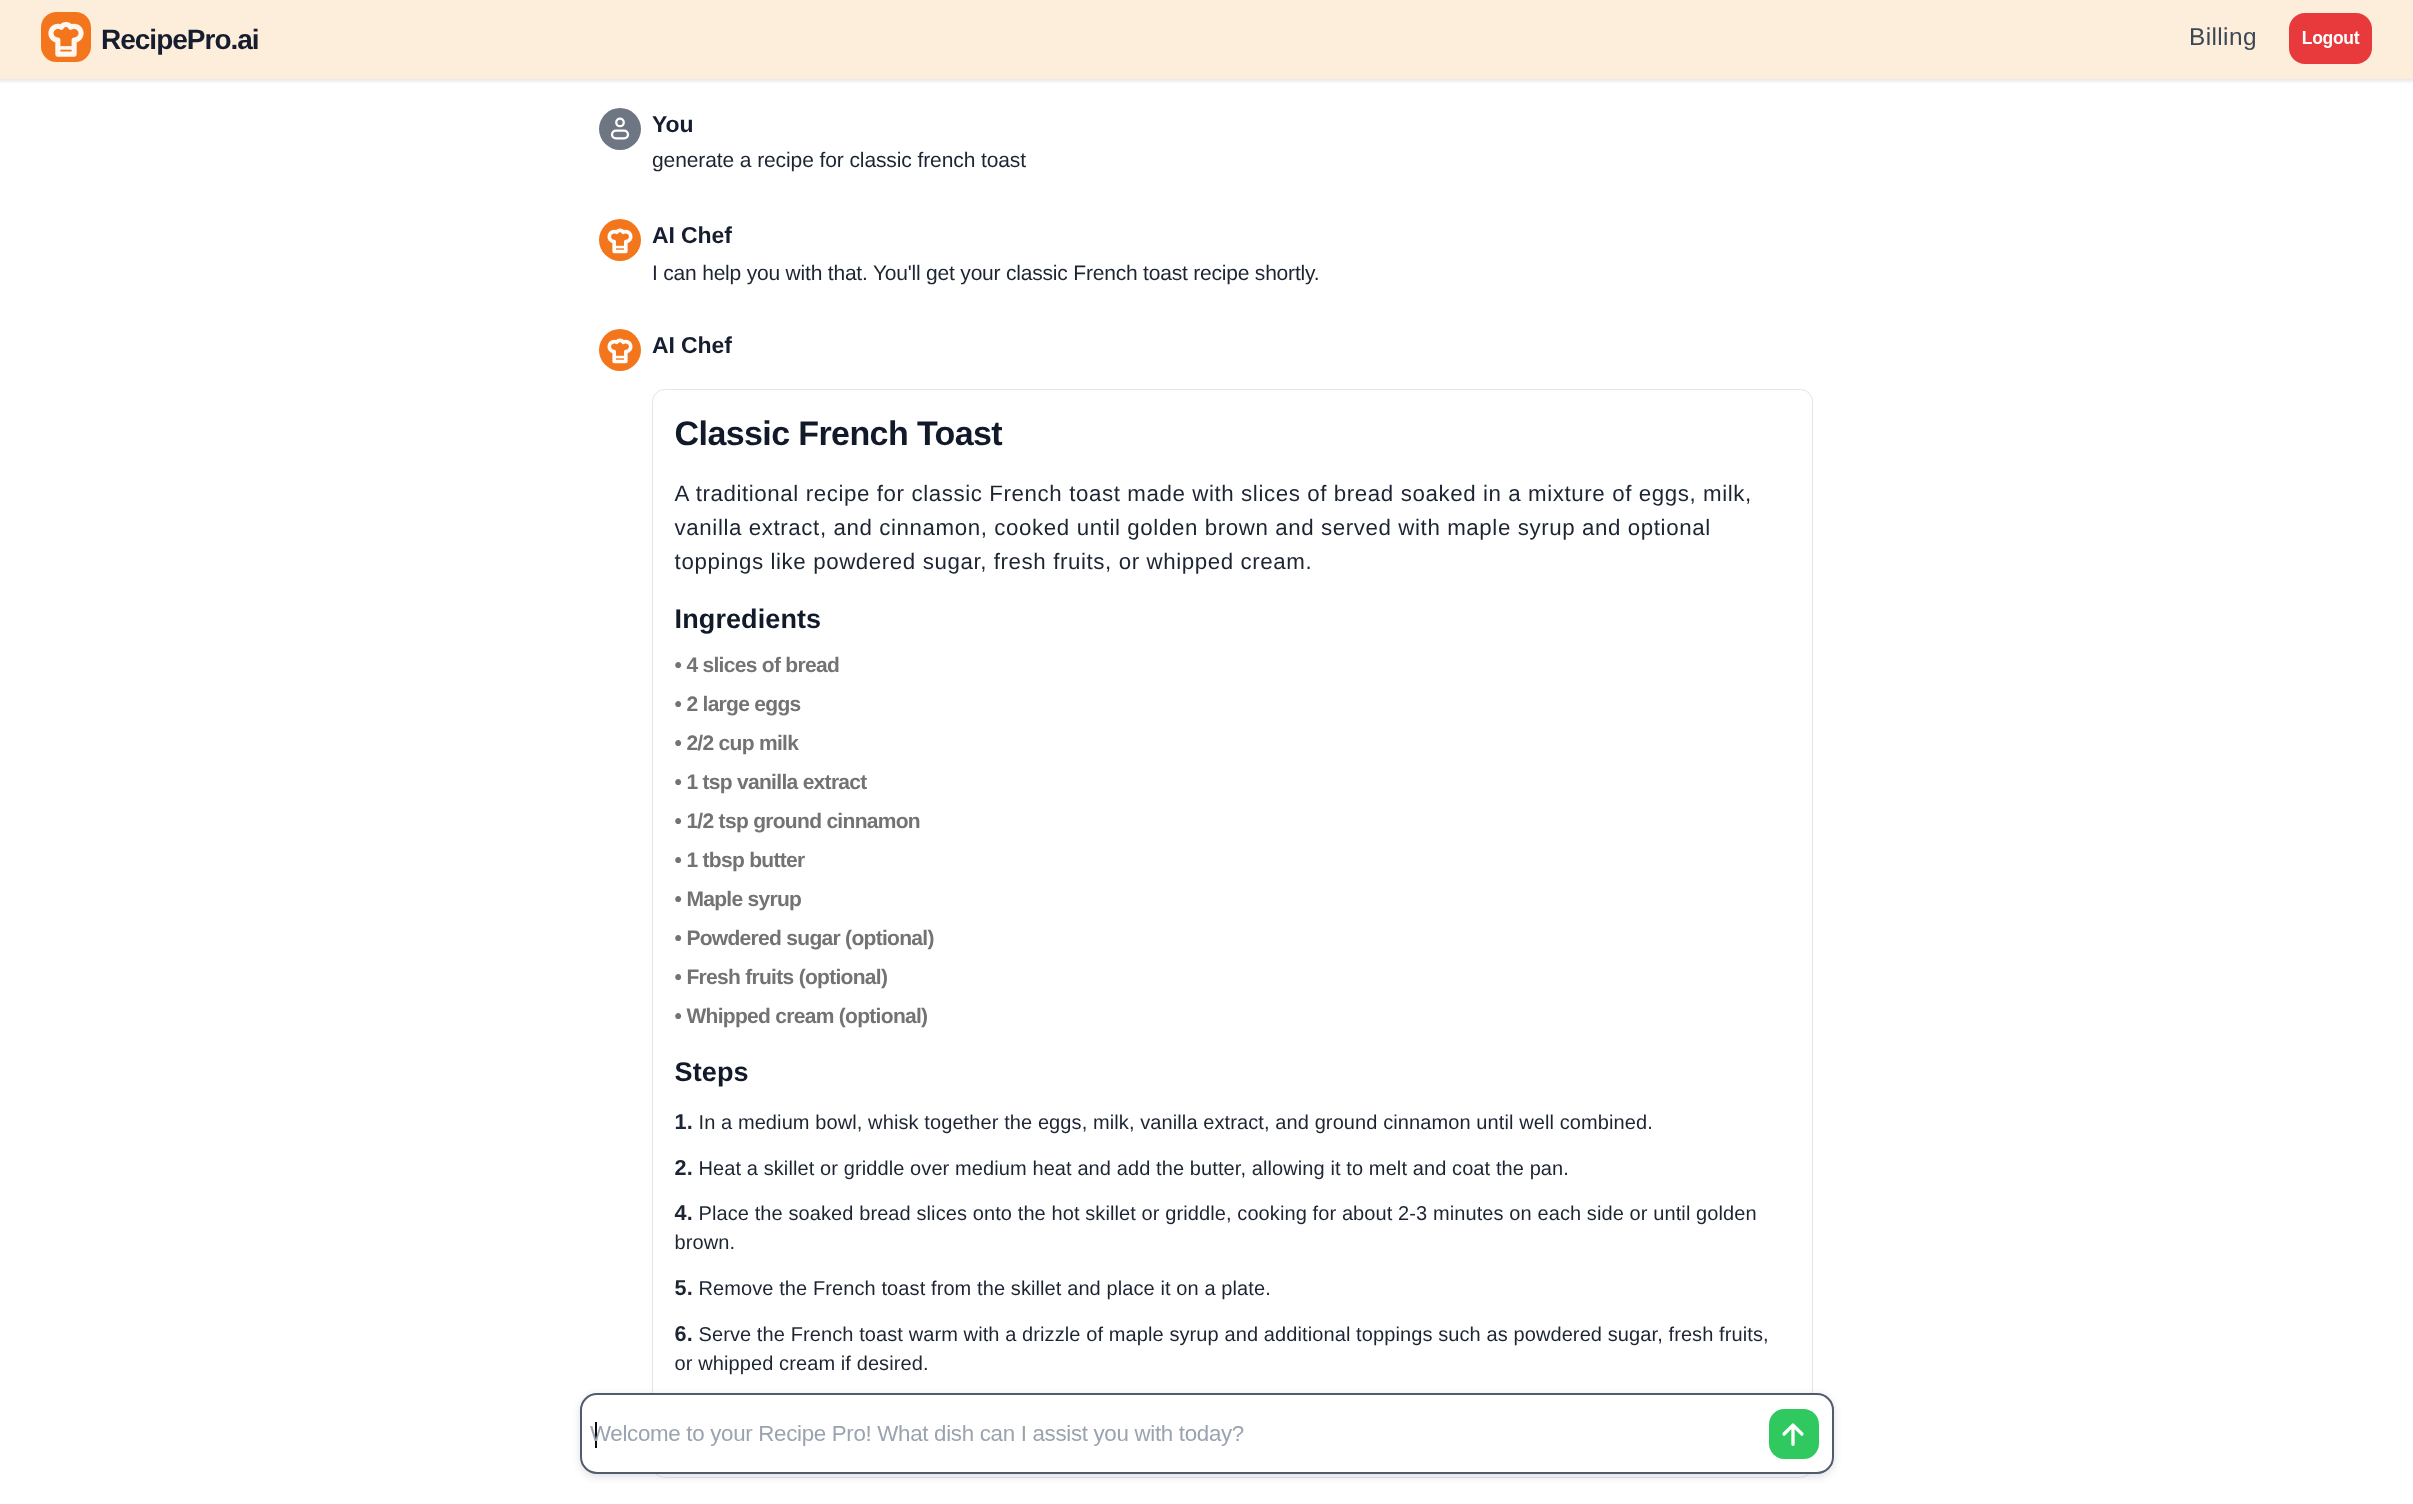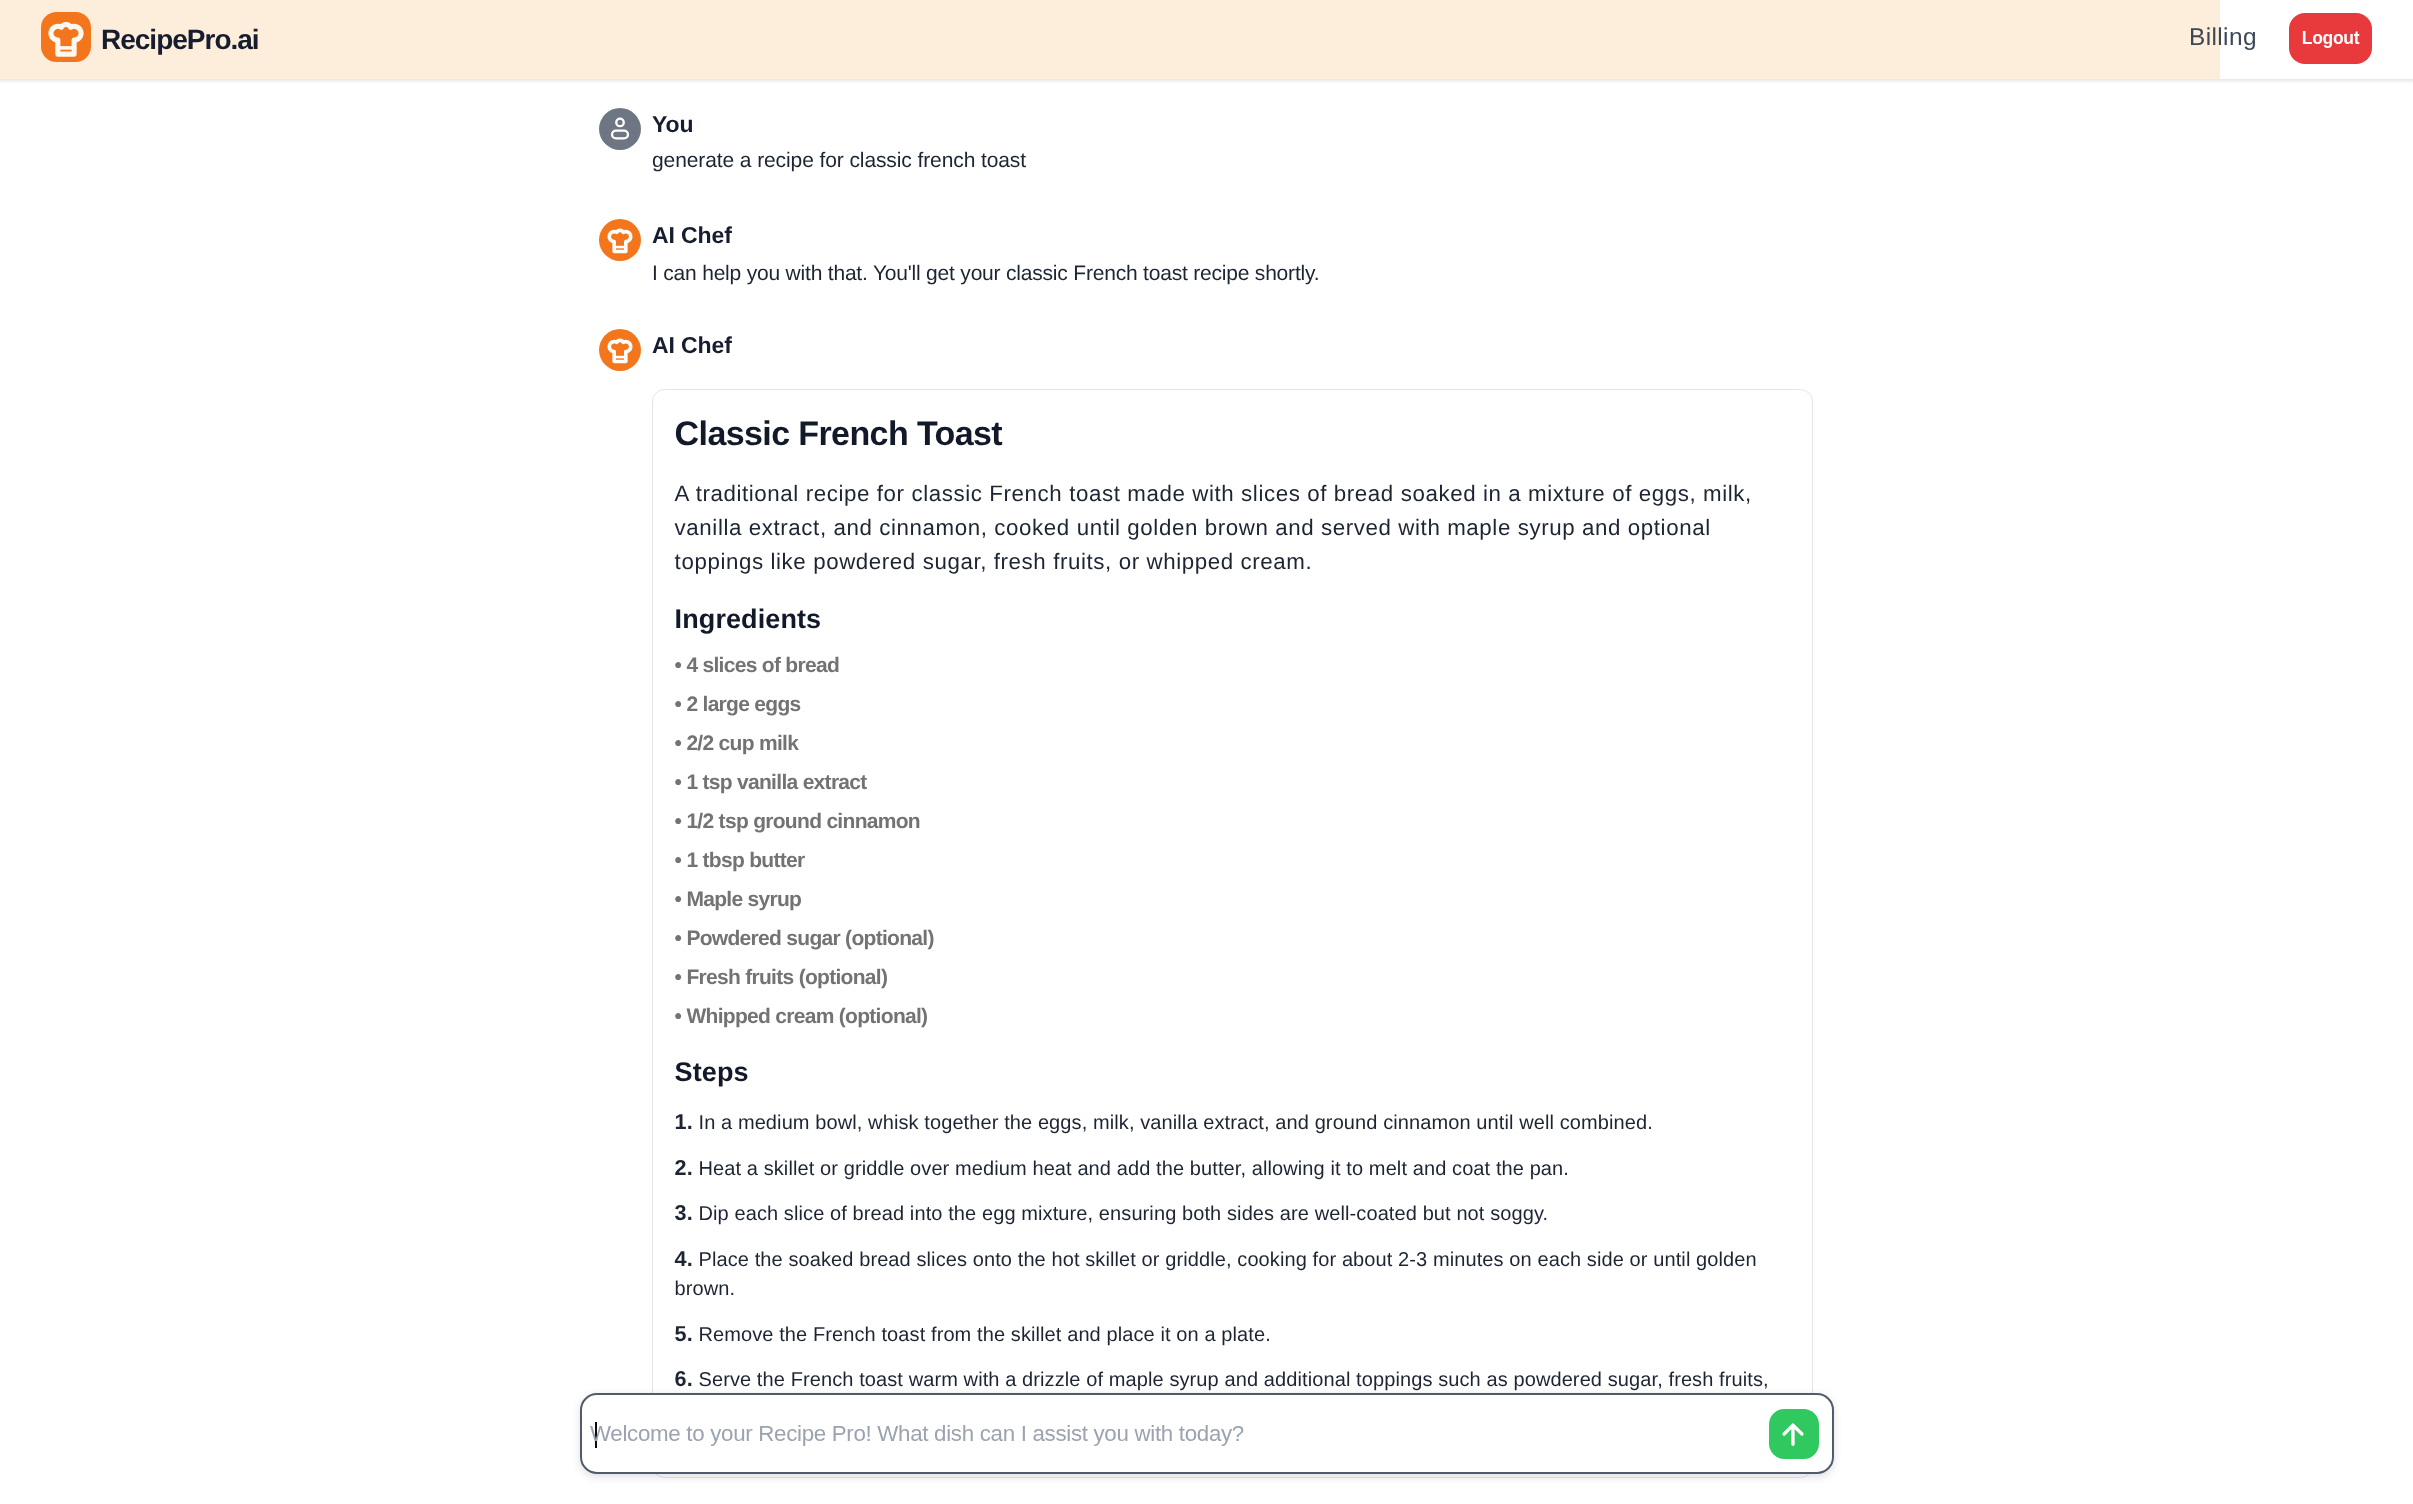--- a/index.html
+++ b/index.html
@@ -6,21 +6,21 @@
   html,body{margin:0;padding:0;}
   body{
     width:2413px;height:1505px;background:#ffffff;
     font-family:"Liberation Sans",sans-serif;
     overflow:hidden;position:relative;
     -webkit-font-smoothing:antialiased;
     text-rendering:geometricPrecision;
   }
   
   .header{
-    position:absolute;top:0;left:0;width:2220px;height:79px;
+    position:absolute;top:0;left:0;width:2413px;height:79px;
     background:#FDEDDB;z-index:30;
   }
   .header-shadow{
     position:absolute;left:0;top:79px;width:2413px;height:4.9px;z-index:29;
     background:linear-gradient(to bottom,rgba(110,100,90,0.15),rgba(110,100,90,0.00));
   }
   .logo{position:absolute;left:41px;top:12px;width:50px;height:50px;border-radius:15.4px;background:#F4761C;}
   .logo svg{position:absolute;left:4.2px;top:4.9px;}
   .brand-name{position:absolute;left:101px;top:0;height:79px;line-height:79px;
      font-size:28px;font-weight:700;color:#161D2E;letter-spacing:-1px;white-space:nowrap;}
@@ -133,21 +133,20 @@
           <div class="ing">• 1 tbsp butter</div>
           <div class="ing">• Maple syrup</div>
           <div class="ing">• Powdered sugar (optional)</div>
           <div class="ing">• Fresh fruits (optional)</div>
           <div class="ing">• Whipped cream (optional)</div>
         </div>
       <h3 class="sec-title" style="top:669px;">Steps</h3>
       <div class="step-list" id="step-list" style="top:717px;">
           <div class="step"><b>1.</b><span> In a medium bowl, whisk together the eggs, milk, vanilla extract, and ground cinnamon until well combined.</span></div>
           <div class="step"><b>2.</b><span> Heat a skillet or griddle over medium heat and add the butter, allowing it to melt and coat the pan.</span></div>
-          <div class="step"><b>3.</b><span> Dip each slice of bread into the egg mixture, ensuring both sides are well-coated but not soggy.</span></div>
           <div class="step"><b>4.</b><span> Place the soaked bread slices onto the hot skillet or griddle, cooking for about 2-3 minutes on each side or until golden brown.</span></div>
           <div class="step"><b>5.</b><span> Remove the French toast from the skillet and place it on a plate.</span></div>
           <div class="step"><b>6.</b><span> Serve the French toast warm with a drizzle of maple syrup and additional toppings such as powdered sugar, fresh fruits, or whipped cream if desired.</span></div>
         </div>
     </div>
   </div>
 
 </div>
 
 <div class="composer">

